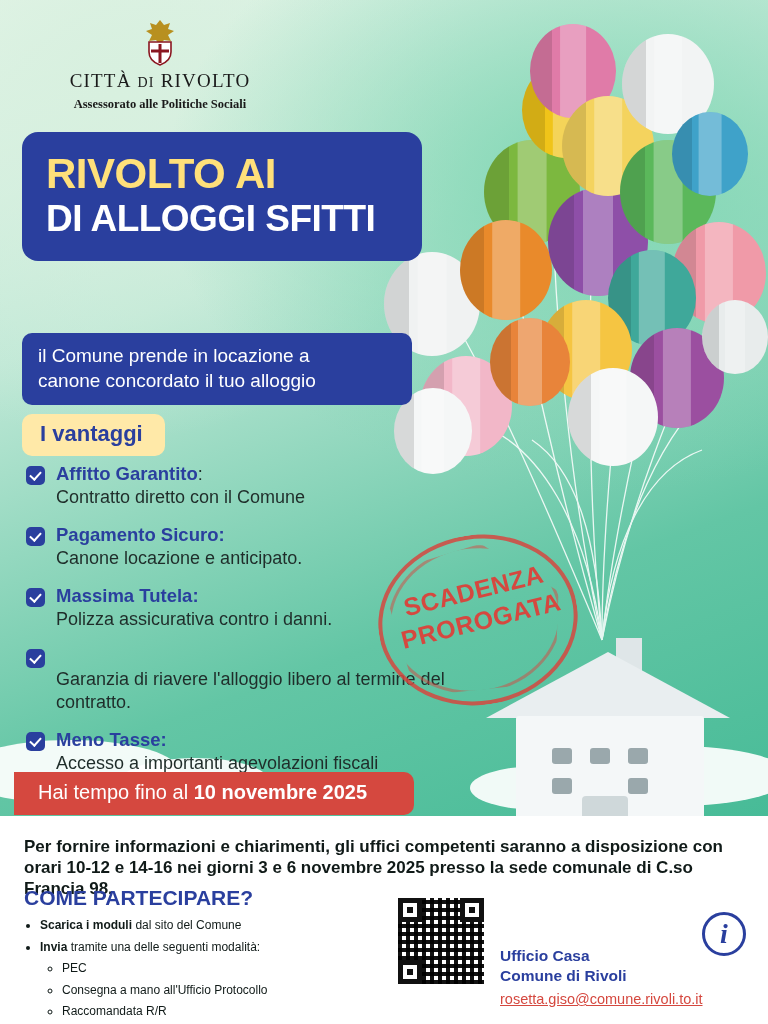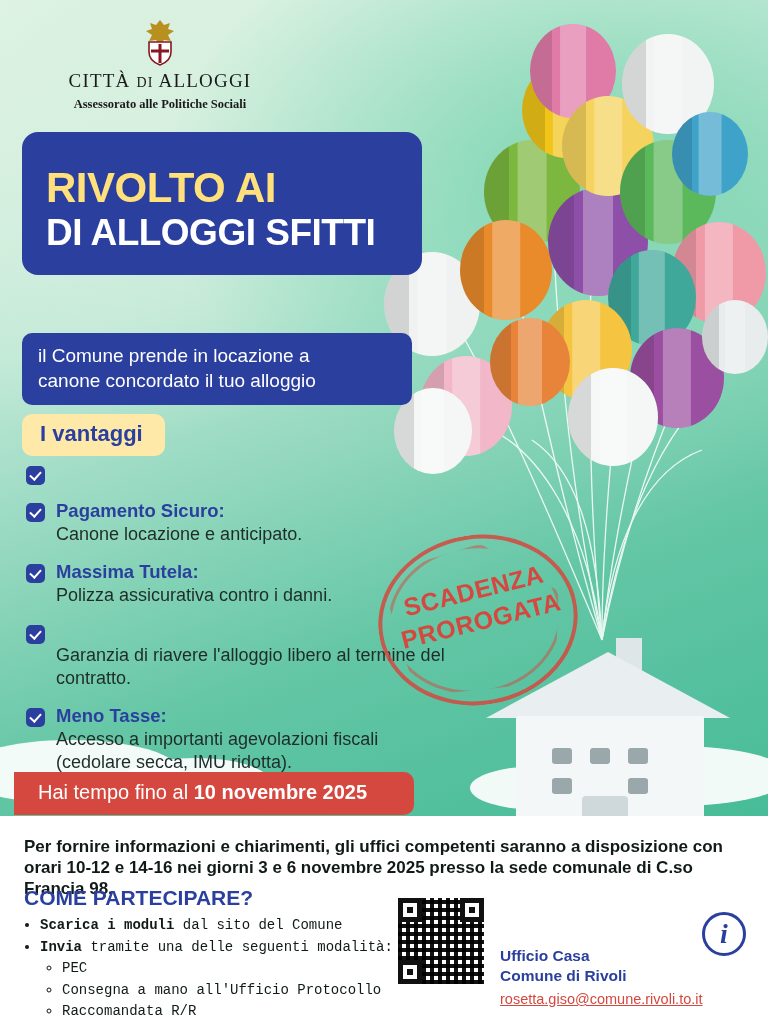--- a/index.html
+++ b/index.html
@@ -65,21 +65,21 @@
     font-weight: 700;
   }
 
   
   .title-box {
     position: absolute;
     left: 22px; top: 132px;
     width: 400px;
     background: #2a3f9e;
     border-radius: 16px;
-    padding: 32px 20px 20px 24px;
+    padding: 18px 20px 20px 24px;
   }
   .title-line1, .title-line2 {
     color: #ffe07a;
     font-weight: 800;
     font-size: 42px;
     line-height: 47px;
     letter-spacing: -0.5px;
   }
   .title-line3 {
     color: #ffffff;
@@ -177,24 +177,23 @@
     left: 24px; top: 886px;
     color: #2a3f9e;
     font-weight: 800;
     font-size: 21px;
     text-align: center;
   }
   .cp-list {
     position: absolute;
     left: 24px; top: 915px;
     width: 370px;
-    font-size: 14px;
+    font-size: 12px;
     color: #101a18;
     line-height: 21.5px;
-    font-family: Liberation Mono, monospace;
   }
   .cp-list ul { list-style: disc; margin-left: 16px; }
   .cp-list ul ul { list-style: circle; margin-left: 22px; }
   .cp-list b { font-weight: 800; }
 
   
   .qr {
     position: absolute;
     left: 398px; top: 898px;
     width: 86px; height: 86px;
@@ -410,40 +409,41 @@
     <div class="crest">
       <svg viewBox="0 0 40 48" width="40" height="48">
         <path d="M20 2 L24 7 L30 5 L28 11 L34 13 L28 17 L31 23 L24 22 L20 27 L16 22 L9 23 L12 17 L6 13 L12 11 L10 5 L16 7 Z" fill="#b8901f"></path>
         <path d="M9 24 h22 v10 q0 9 -11 13 q-11 -4 -11 -13 z" fill="#ffffff" stroke="#8a1620" stroke-width="1.6"></path>
         <path d="M20 26 v19 M11 33 h18" stroke="#8a1620" stroke-width="3"></path>
       </svg>
     </div>
     <div class="city-name">
       <span>CITTÀ</span>
       <span class="small">DI</span>
-      <span>ALLOGGI</span>
+      <span>RIVOLTO</span>
     </div>
     <div class="dept">Assessorato alle Politiche Sociali</div>
   </div>
 
   <div class="title-box">
     <div class="title-line1">RIVOLTO AI</div>
     <div class="title-line3">DI ALLOGGI SFITTI</div>
   </div>
 
   <div class="subtitle-box">
     <span>il Comune prende in </span><b>locazione a</b><br>
     <b>canone concordato il tuo alloggio</b>
   </div>
 
   <div class="vantaggi-pill">I vantaggi</div>
 
   <div class="benefits">
     <div class="benefit">
       <span class="check"></span>
+      <span class="b-text"><b class="b-head">Affitto Garantito</b><span>:</span><br><span>Contratto diretto con il Comune</span></span>
     </div>
     <div class="benefit">
       <span class="check"></span>
       <span class="b-text"><b class="b-head">Pagamento Sicuro:</b><br><span>Canone locazione e anticipato.</span></span>
     </div>
     <div class="benefit">
       <span class="check"></span>
       <span class="b-text"><b class="b-head">Massima Tutela:</b><br><span>Polizza assicurativa contro i danni.</span></span>
     </div>
     <div class="benefit">

